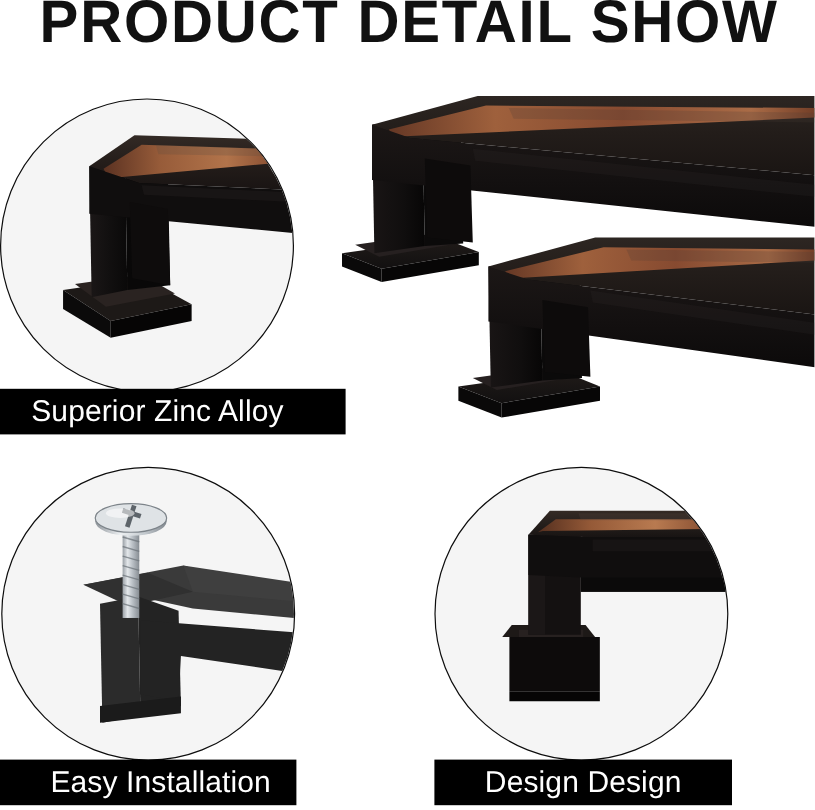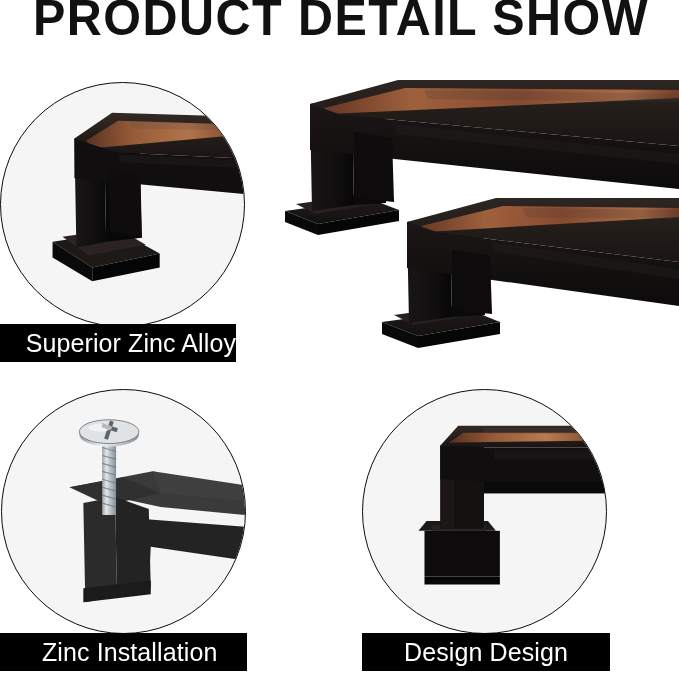--- a/index.html
+++ b/index.html
@@ -58,23 +58,22 @@
   .caption-text {
     color: #ffffff;
     font-family: "Liberation Sans", sans-serif;
     font-size: 25px;
     font-weight: 400;
     letter-spacing: 0.1px;
     white-space: nowrap;
     line-height: 1;
   }
   #caption-zinc {
-    left: 0px; top: 324px; width: 236px; height: 38px;
+    left: 0px; top: 324px; width: 288px; height: 38px;
     padding-left: 26px;
-    justify-content: flex-end;
   }
   #caption-install {
     left: 0px; top: 633px; width: 247px; height: 38px;
     padding-left: 42px;
   }
   #caption-classic {
     left: 362px; top: 633px; width: 248px; height: 38px;
     justify-content: center;
   }
 
@@ -273,21 +272,21 @@
 
       <path d="M100,36 L116,36 L116,40 L100,40 Z" fill="#5d646a" transform="rotate(18 108 40)"></path>
       <path d="M106,31 L110,31 L110,50 L106,50 Z" fill="#5d646a" transform="rotate(18 108 40)"></path>
 
       <ellipse cx="99" cy="38" rx="12" ry="4" fill="#ffffff" opacity="0.55"></ellipse>
     </g>
   </svg>
 </div>
 
 <div id="caption-install" class="caption-bar">
-  <span class="caption-text">Zinc Installation</span>
+  <span class="caption-text">Easy Installation</span>
 </div>
 
 <div id="panel-classic" class="circle-panel">
   <svg class="panel-art" viewBox="0 0 245 245" preserveAspectRatio="none">
     <defs>
       <linearGradient id="cTop" x1="0" y1="0" x2="0" y2="1">
         <stop offset="0%" stop-color="#342a24"></stop>
         <stop offset="55%" stop-color="#241e1b"></stop>
         <stop offset="100%" stop-color="#181413"></stop>
       </linearGradient>

